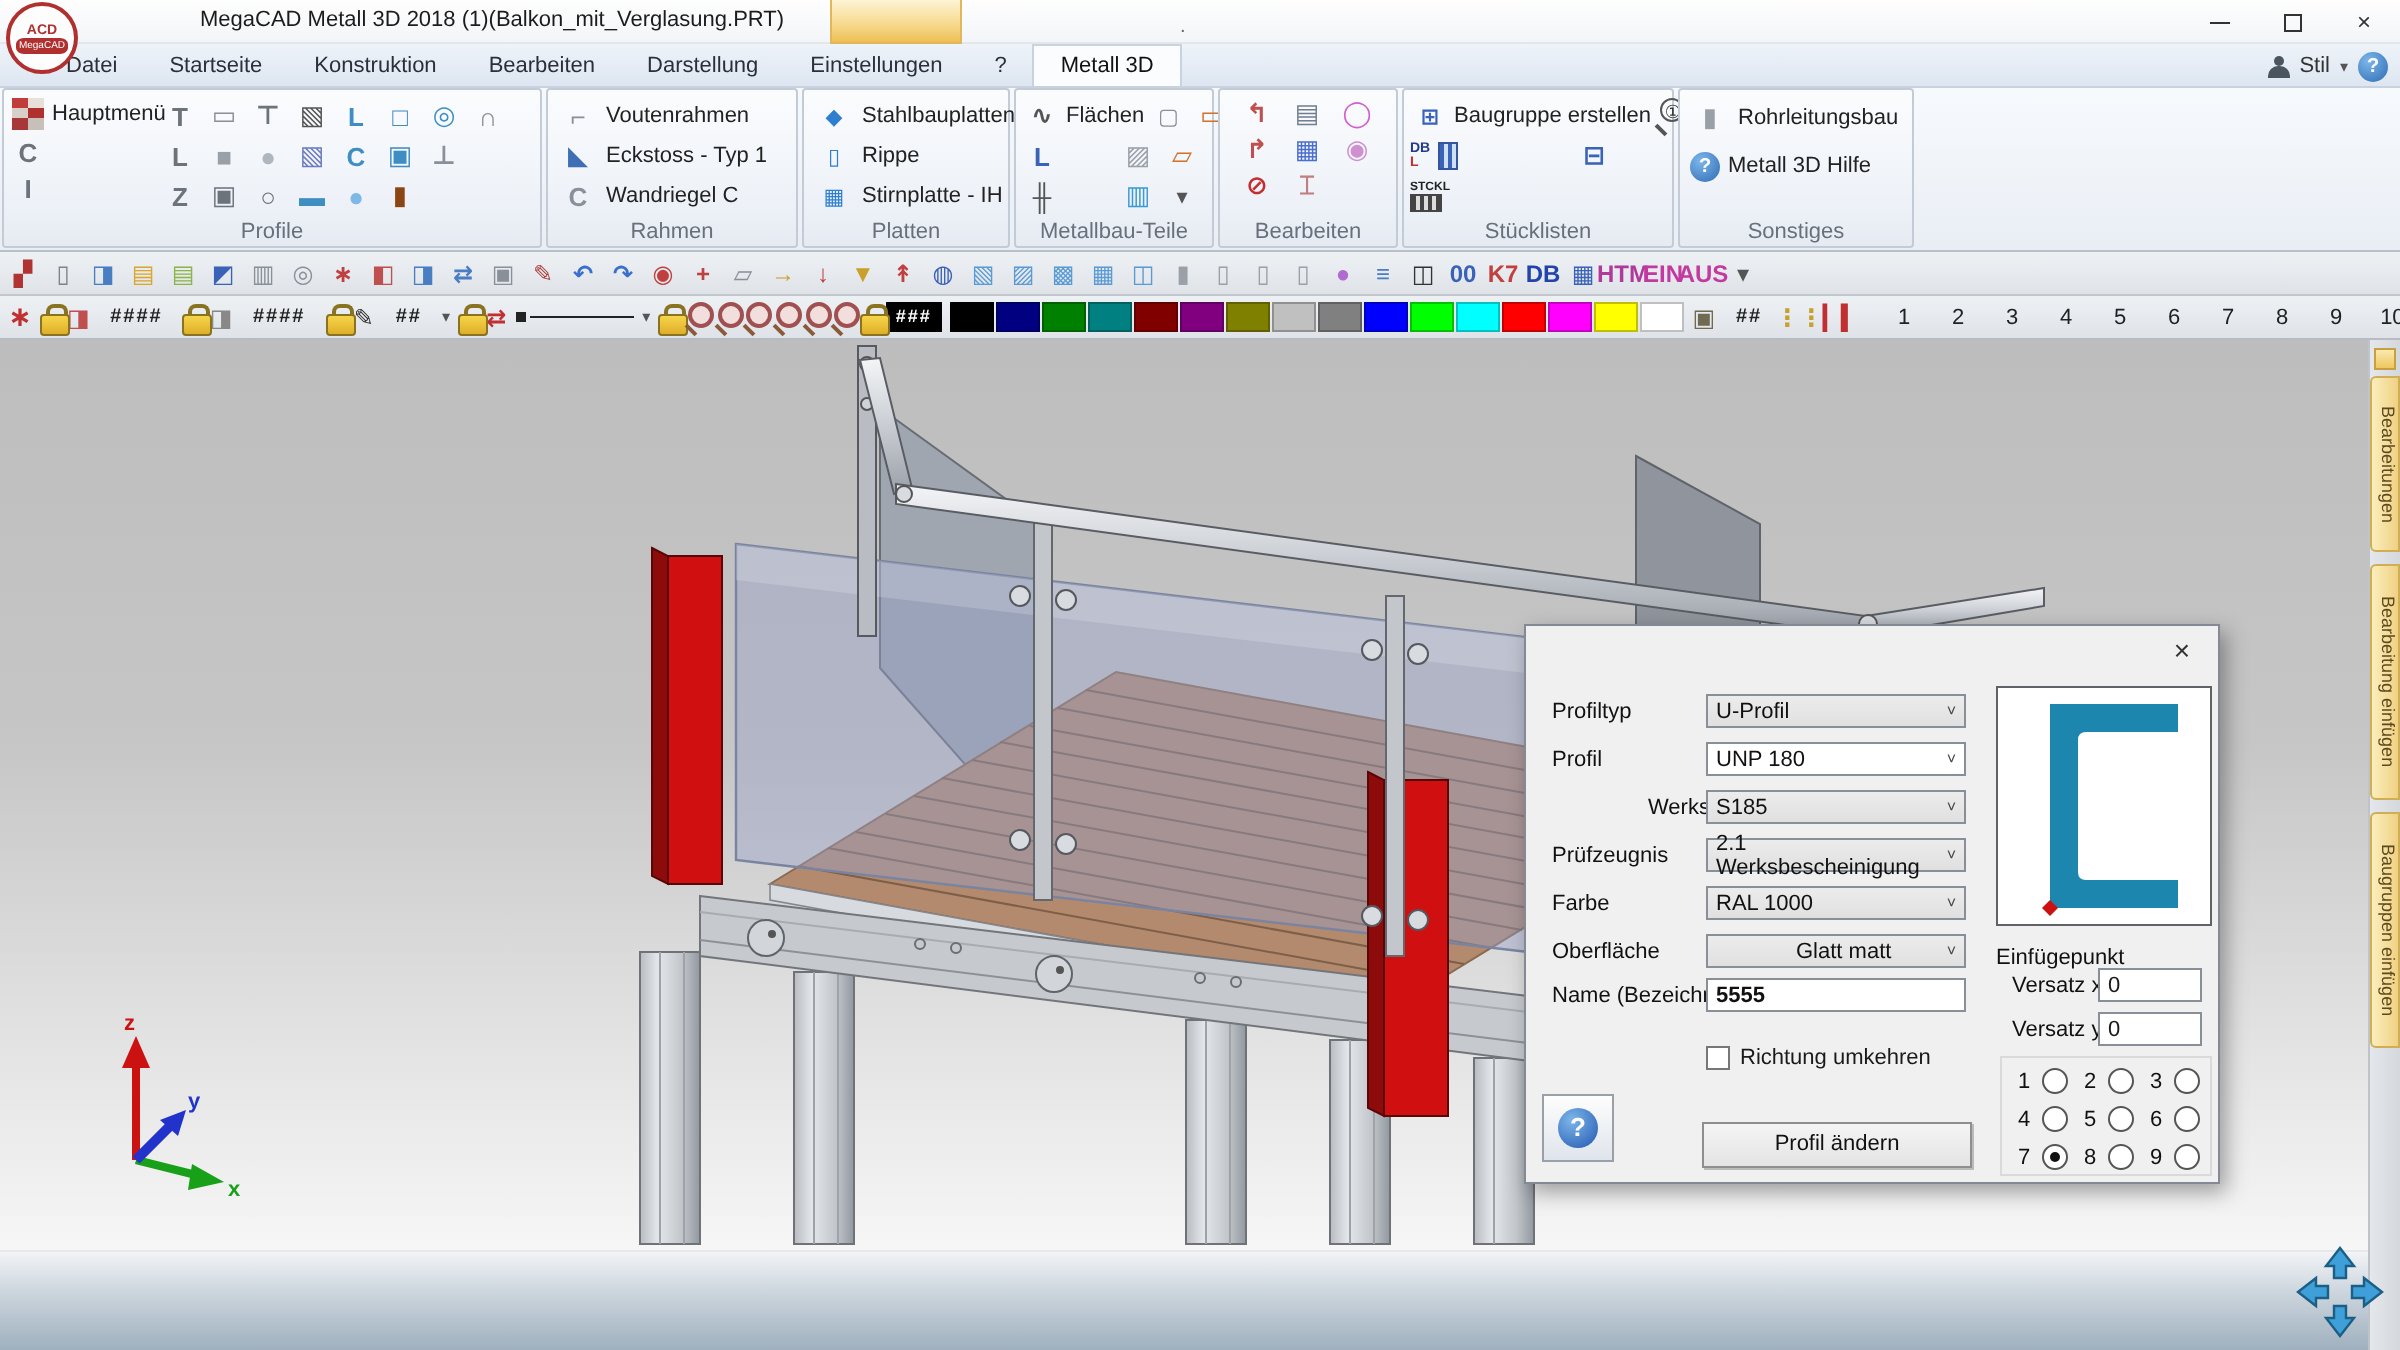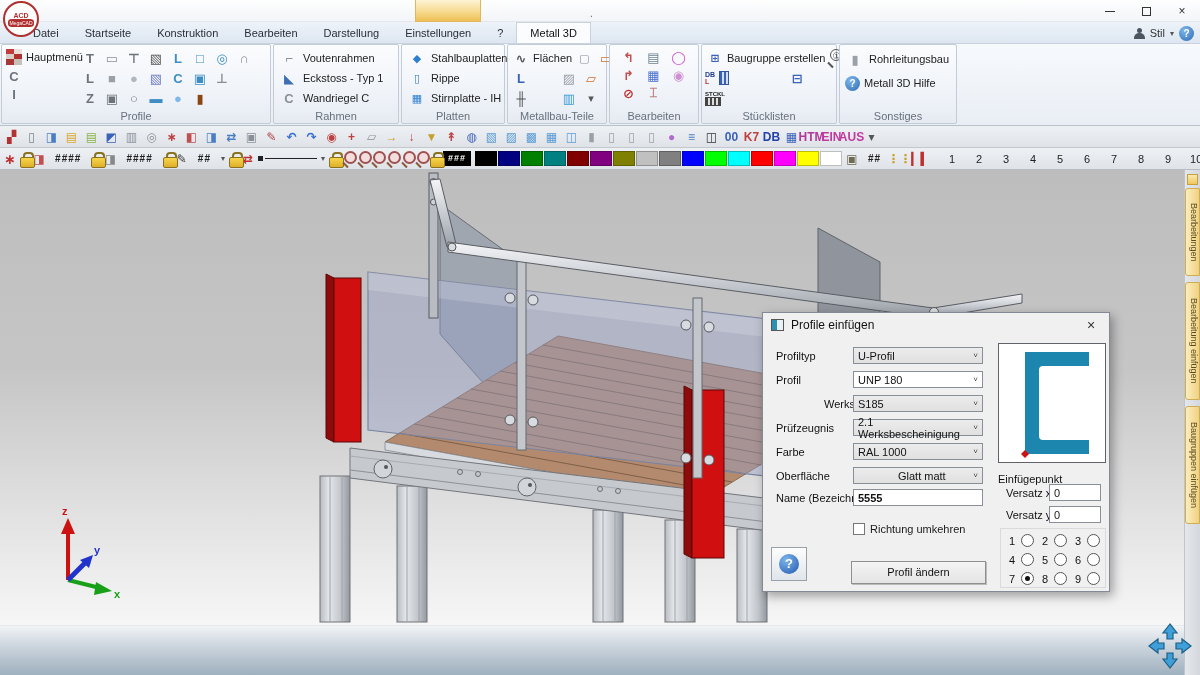--- a/index.html
+++ b/index.html
@@ -106,20 +106,21 @@
   .vs-input { position:absolute; left:286px; width:52px; height:17px; background:#fff; border:1px solid #898f98; padding:0 4px; font-size:11px; display:flex; align-items:center; }
   .radio-grid { position:absolute; left:237px; top:215px; width:106px; height:60px; border:1px solid #dadada; }
   .rg-cell-n { position:absolute; font-size:11px; color:#111; width:10px; text-align:center; }
   .radio { position:absolute; width:13px; height:13px; border:1px solid #555; border-radius:50%; background:#fff; }
   .radio.sel::after { content:""; position:absolute; left:3px; top:3px; width:5px; height:5px; border-radius:50%; background:#111; }
 </style>
 </head>
 <body>
 
 <div class="titlebar">
+  <div class="app-title">MegaCAD Metall 3D 2018 (1)(Balkon_mit_Verglasung.PRT)</div>
   <div class="ctx-highlight"></div>
   <div class="title-dot">.</div>
   <div class="win-controls">
     <div class="win-btn">
         <span class="bar"></span>
       </div>
     <div class="win-btn">
         <span class="restore"></span>
       </div>
     <div class="win-btn">×</div>
@@ -582,24 +583,20 @@
 </div>
 
 <div class="side-strip">
   <div class="side-ico"></div>
   <div class="side-tab" style="top:18px;height:88px;">Bearbeitungen</div>
   <div class="side-tab" style="top:112px;height:118px;">Bearbeitung einfügen</div>
   <div class="side-tab" style="top:236px;height:118px;">Baugruppen einfügen</div>
 </div>
 
 <div class="dialog">
-  <div class="dlg-title">
-    <span class="dlg-title-ico"></span>
-    <span>Profile einfügen</span>
-  </div>
   <div class="dlg-close">×</div>
 
   <div class="frow" style="top:34px;">Profiltyp</div>
   <div class="fctl gray" style="top:34px;">
       <span>U-Profil</span>
       <span class="caret">˅</span>
     </div>
 
   <div class="frow" style="top:58px;">Profil</div>
   <div class="fctl white" style="top:58px;">

